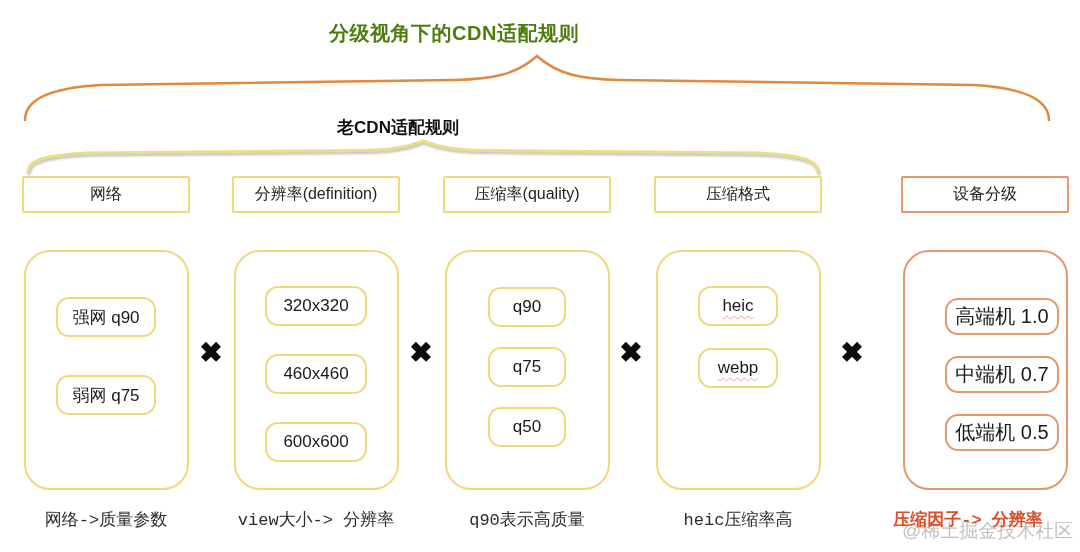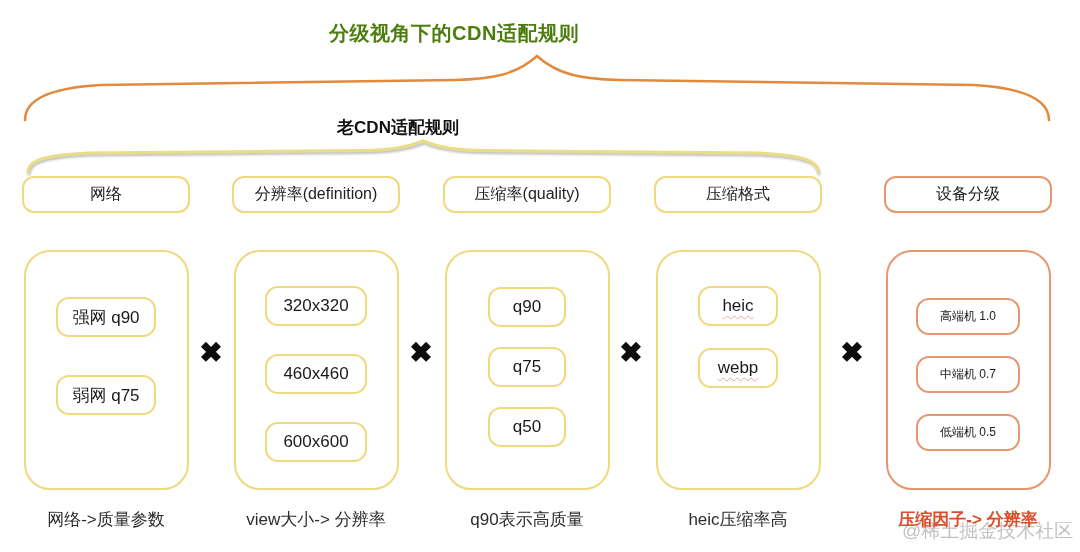--- a/index.html
+++ b/index.html
@@ -26,21 +26,21 @@
     position:absolute; left:13px; top:138px;
     filter:drop-shadow(1px 2px 1px rgba(110,110,110,.45));
   }
   .column{
     position:absolute; top:176px; width:168px; z-index:1;
     display:flex; flex-direction:column; align-items:center;
   }
   .col-1{left:22px}.col-2{left:232px}.col-3{left:443px}.col-4{left:654px}.col-5{left:884px}
   .header{
     width:168px; height:37px; box-sizing:border-box; background:#fff;
-    border:2px solid var(--yellow); border-radius:12px;
+    border:2px solid var(--yellow); border-radius:2px;
     display:flex; align-items:center; justify-content:center;
     font-size:16px; color:#222; white-space:nowrap;
   }
   .bigbox{
     margin-top:37px; width:165px; height:240px; box-sizing:border-box; background:#fff;
     border:2px solid var(--yellow); border-radius:26px;
     display:flex; flex-direction:column; align-items:center;
   }
   .col-1 .bigbox{padding-top:45px; gap:38px;}
   .col-2 .bigbox{padding-top:34px; gap:28px;}
@@ -52,24 +52,24 @@
     border:2px solid var(--yellow); border-radius:13px;
     display:flex; align-items:center; justify-content:center;
     font-size:17px; color:var(--ink); white-space:nowrap;
   }
   .col-1 .item{width:100px}
   .col-2 .item{width:102px}
   .col-3 .item{width:78px}
   .col-4 .item{width:80px;
     text-decoration:underline wavy rgba(215,70,60,.45);
     text-decoration-thickness:1px; text-underline-offset:4px;}
-  .col-5 .item{width:104px; height:37px; font-size:12px;}
-  .col-5 .header, .col-5 .bigbox, .col-5 .item{ border-color:var(--orange); }
+  .col-5 .item{width:114px; height:37px; font-size:20px;}
+  .col-5 .header, .col-5 .bigbox, .col-5 .item{ border-color:var(--orange);margin-left:34px; }
   .caption{
-    margin-top:18px; font-size:17px; color:#2b2b2b; white-space:nowrap; text-align:center;
+    margin-top:18px; font-size:17px; color:#2b2b2b; white-space:nowrap; text-align:center;font-family:Liberation Mono, monospace;
   }
   .col-5 .caption{ color:var(--red); font-weight:700; }
   .times{
     position:absolute; top:352px; transform:translate(-50%,-50%);
     font-size:28px; font-weight:900; color:#0d0d0d; z-index:2;
   }
   .t-1{left:211px}.t-2{left:421px}.t-3{left:631px}.t-4{left:852px}
   .watermark{
     position:absolute; left:902px; top:518px; z-index:0;
     font-size:19px; color:rgba(178,178,178,.8); white-space:nowrap;

